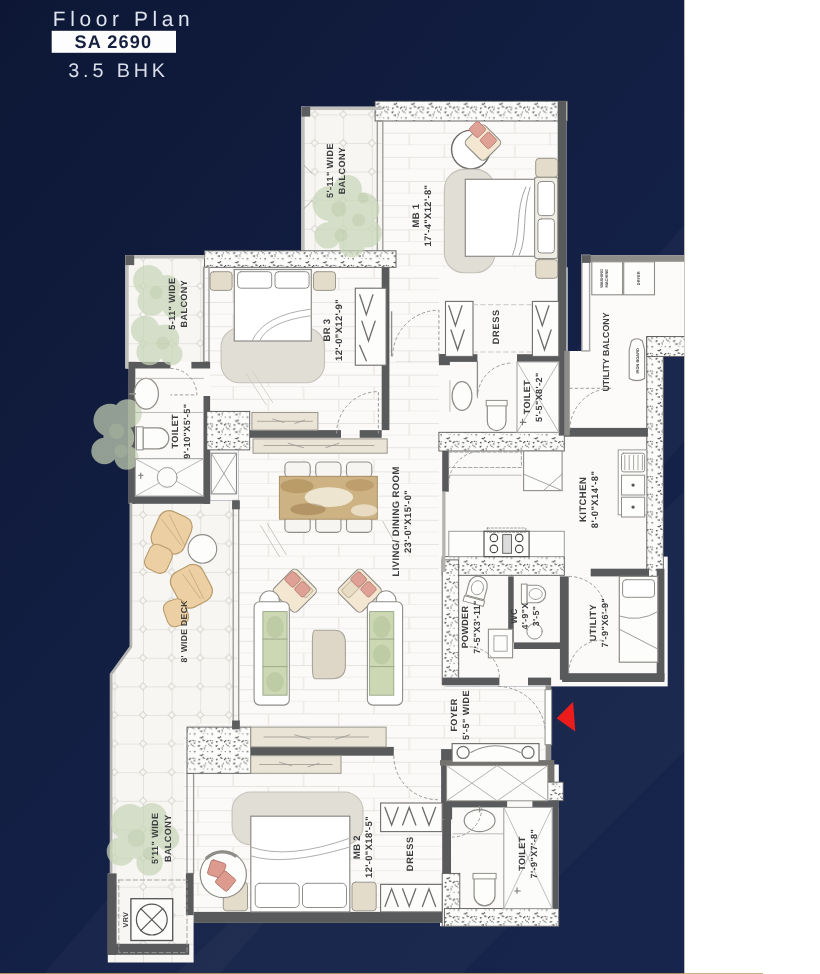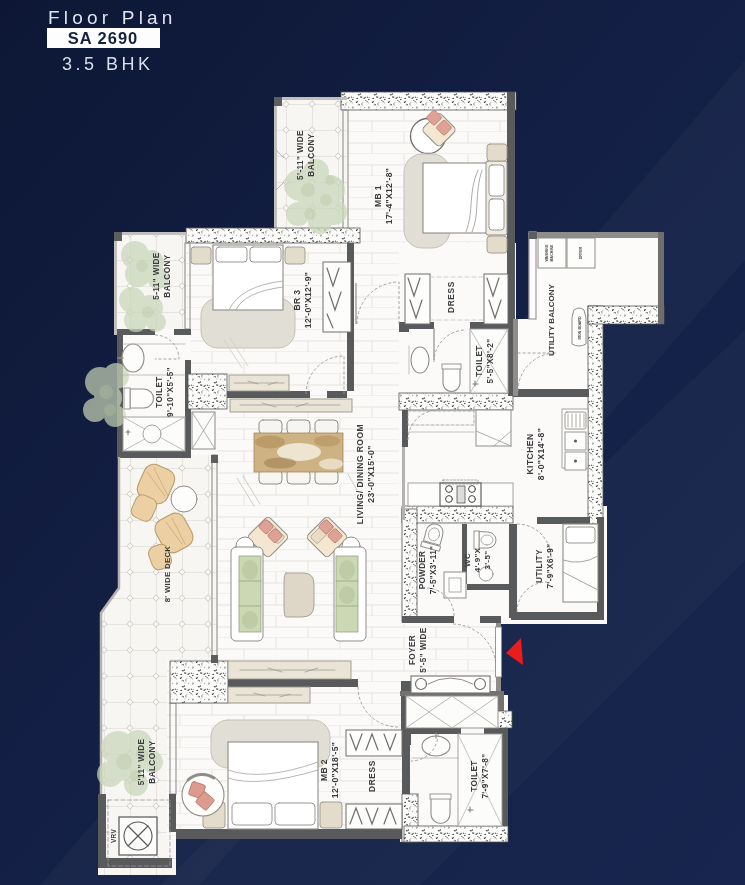--- a/index.html
+++ b/index.html
@@ -1,16 +1,16 @@
 <!DOCTYPE html>
 <html><head>
 <meta charset="utf-8">
 <style>
 html,body{margin:0;padding:0;}
-#page{position:relative;width:745px;height:885px;overflow:hidden;background:#a16207;font-family:"Liberation Sans",sans-serif;}
+#page{position:relative;width:622px;height:885px;overflow:hidden;background:#a16207;font-family:"Liberation Sans",sans-serif;}
 svg{display:block;}
 </style>
 </head>
 <body>
 <div id="page">
 <svg width="745" height="885" viewBox="0 0 745 885">
 <defs>
 <linearGradient id="bgg" x1="0" y1="0" x2="1" y2="1">
 <stop offset="0" stop-color="#0d1735"></stop>
 <stop offset="0.45" stop-color="#131f44"></stop>

